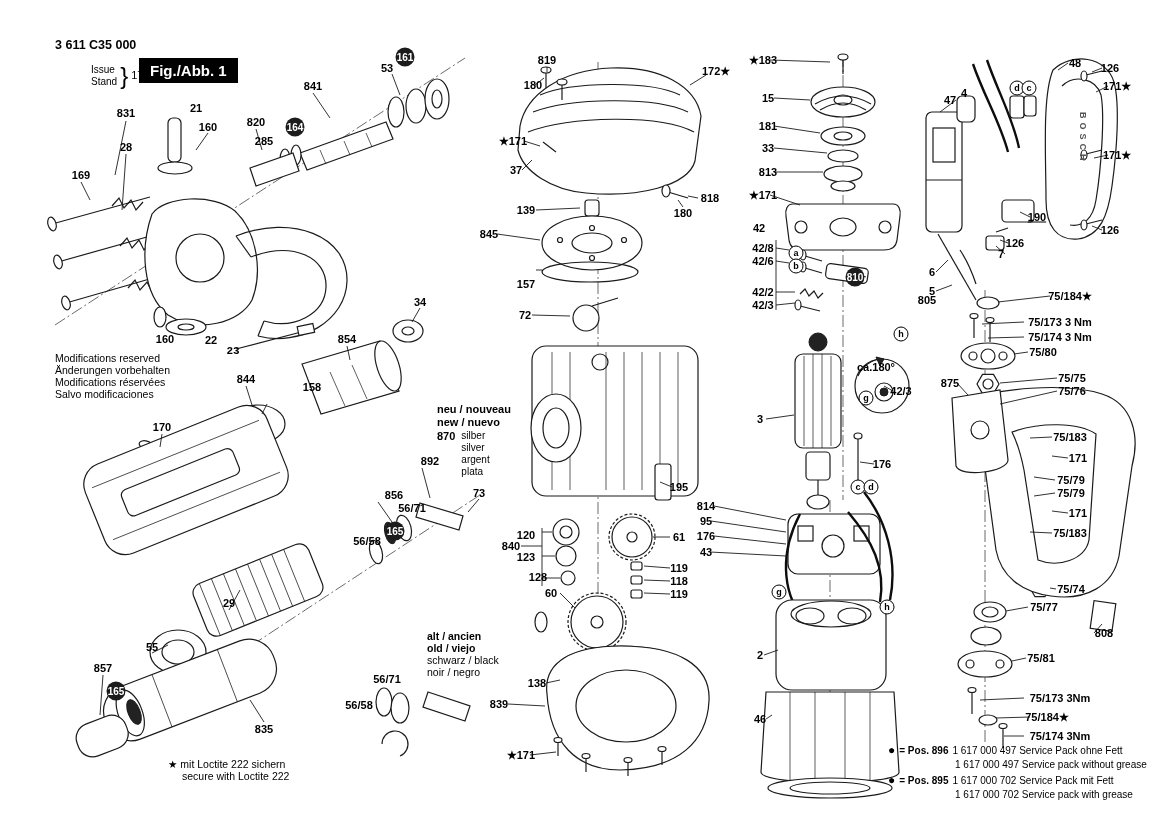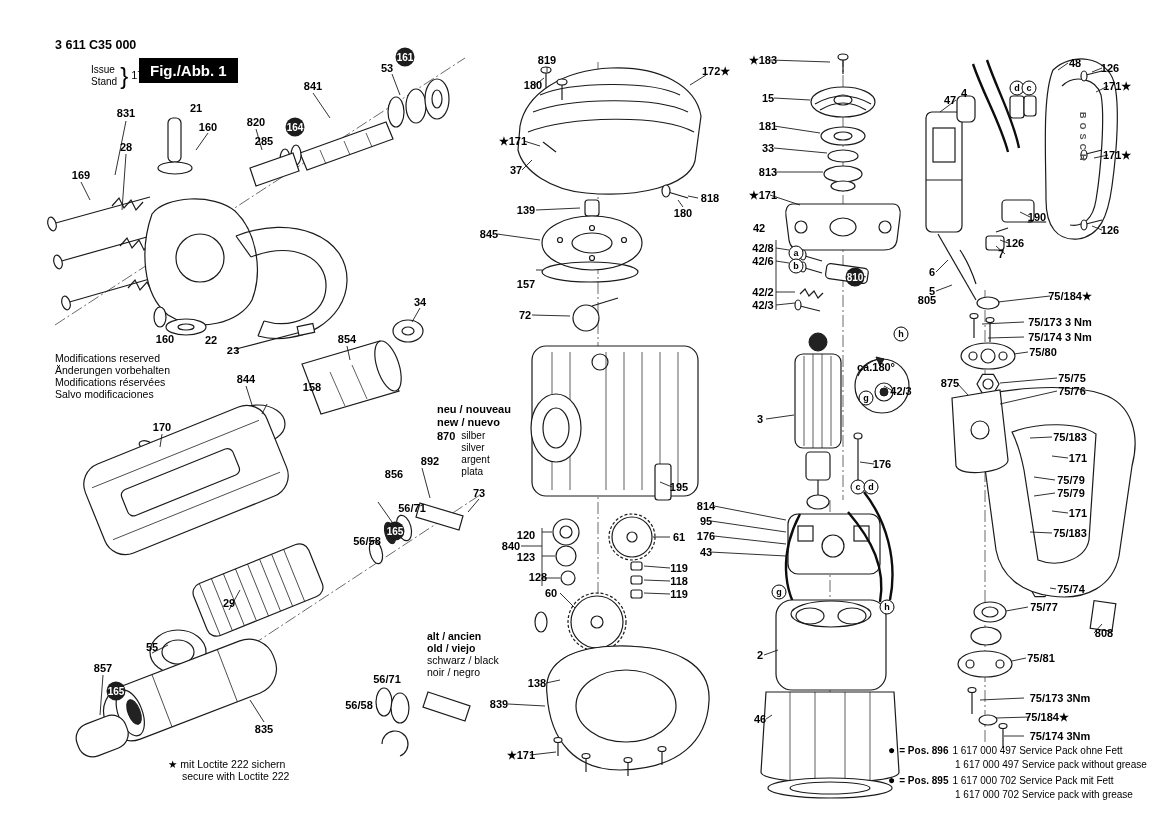--- a/index.html
+++ b/index.html
@@ -542,21 +542,21 @@
     <div class="callout" style="left: 81px; top: 175px;">169</div>
     <div class="callout" style="left: 165px; top: 339px;">160</div>
     <div class="callout" style="left: 211px; top: 340px;">22</div>
     <div class="callout" style="left: 233px; top: 351px; font-family: Liberation Mono, monospace;">23</div>
     <div class="callout" style="left: 420px; top: 302px;">34</div>
     <div class="callout" style="left: 347px; top: 339px;">854</div>
     <div class="callout" style="left: 246px; top: 379px;">844</div>
     <div class="callout" style="left: 267px; top: 387px; margin-left: 45px;">158</div>
     <div class="callout" style="left: 162px; top: 427px;">170</div>
     <div class="callout" style="left: 422px; top: 461px; margin-left: 8px;">892</div>
-    <div class="callout" style="left: 378px; top: 474px; padding-left: 32px;">856</div>
+    <div class="callout" style="left: 378px; top: 495px; padding-left: 32px;">856</div>
     <div class="callout" style="left: 479px; top: 493px;">73</div>
     <div class="callout" style="left: 412px; top: 508px;">56/71</div>
     <div class="callout" style="left: 367px; top: 541px;">56/58</div>
     <div class="callout circled" style="left: 395px; top: 531px;">165</div>
     <div class="callout" style="left: 229px; top: 603px;">29</div>
     <div class="callout" style="left: 152px; top: 647px;">55</div>
     <div class="callout" style="left: 103px; top: 668px;">857</div>
     <div class="callout circled" style="left: 116px; top: 691px;">165</div>
     <div class="callout" style="left: 264px; top: 729px;">835</div>
     <div class="callout" style="left: 387px; top: 679px;">56/71</div>

